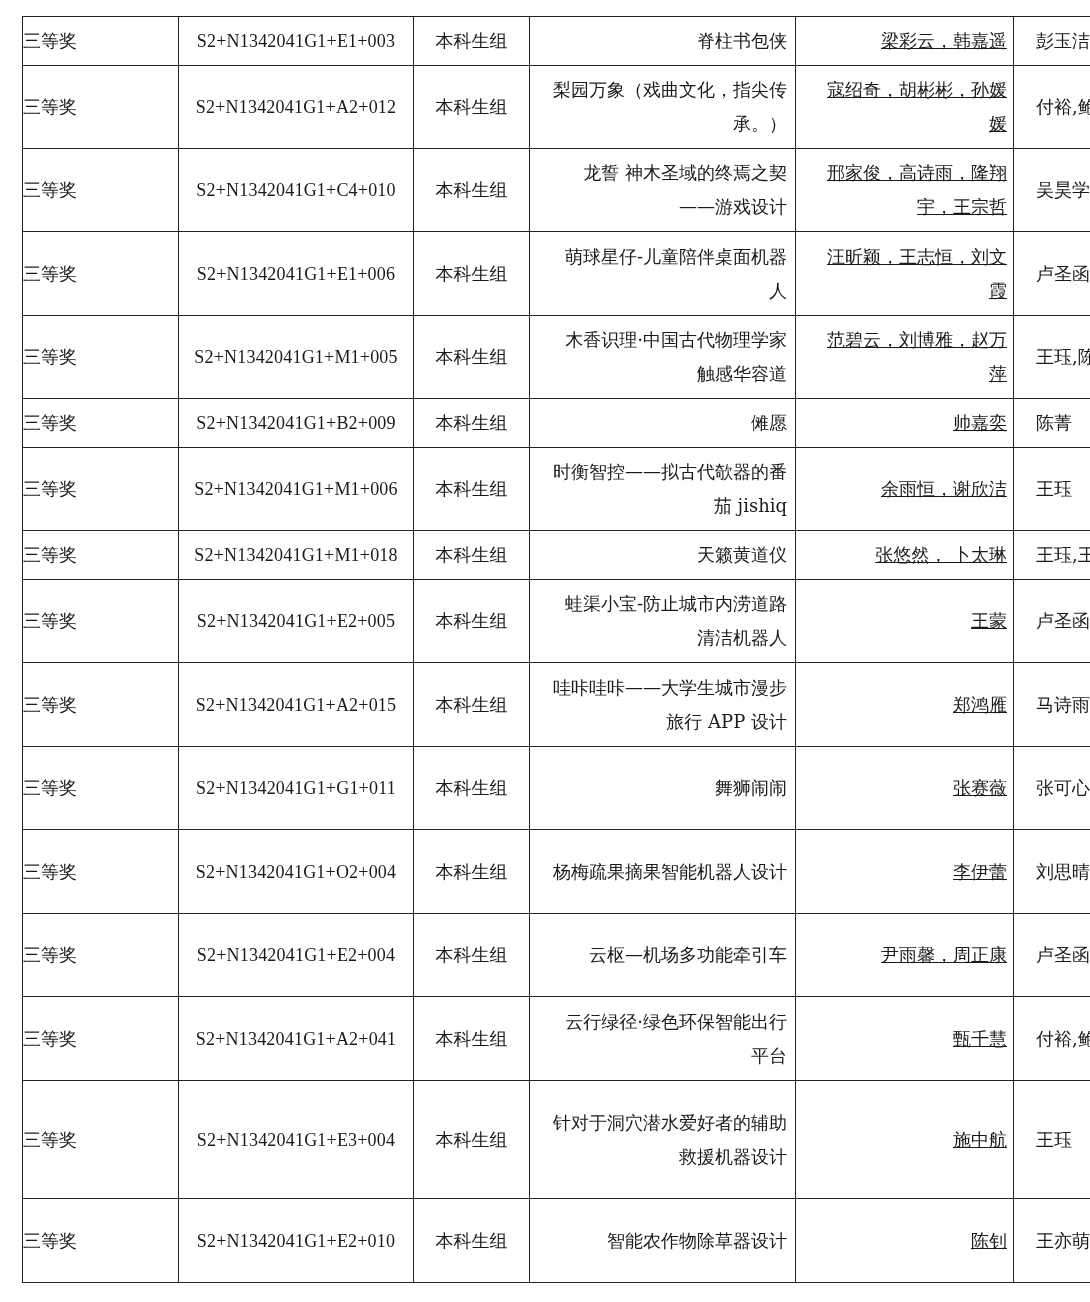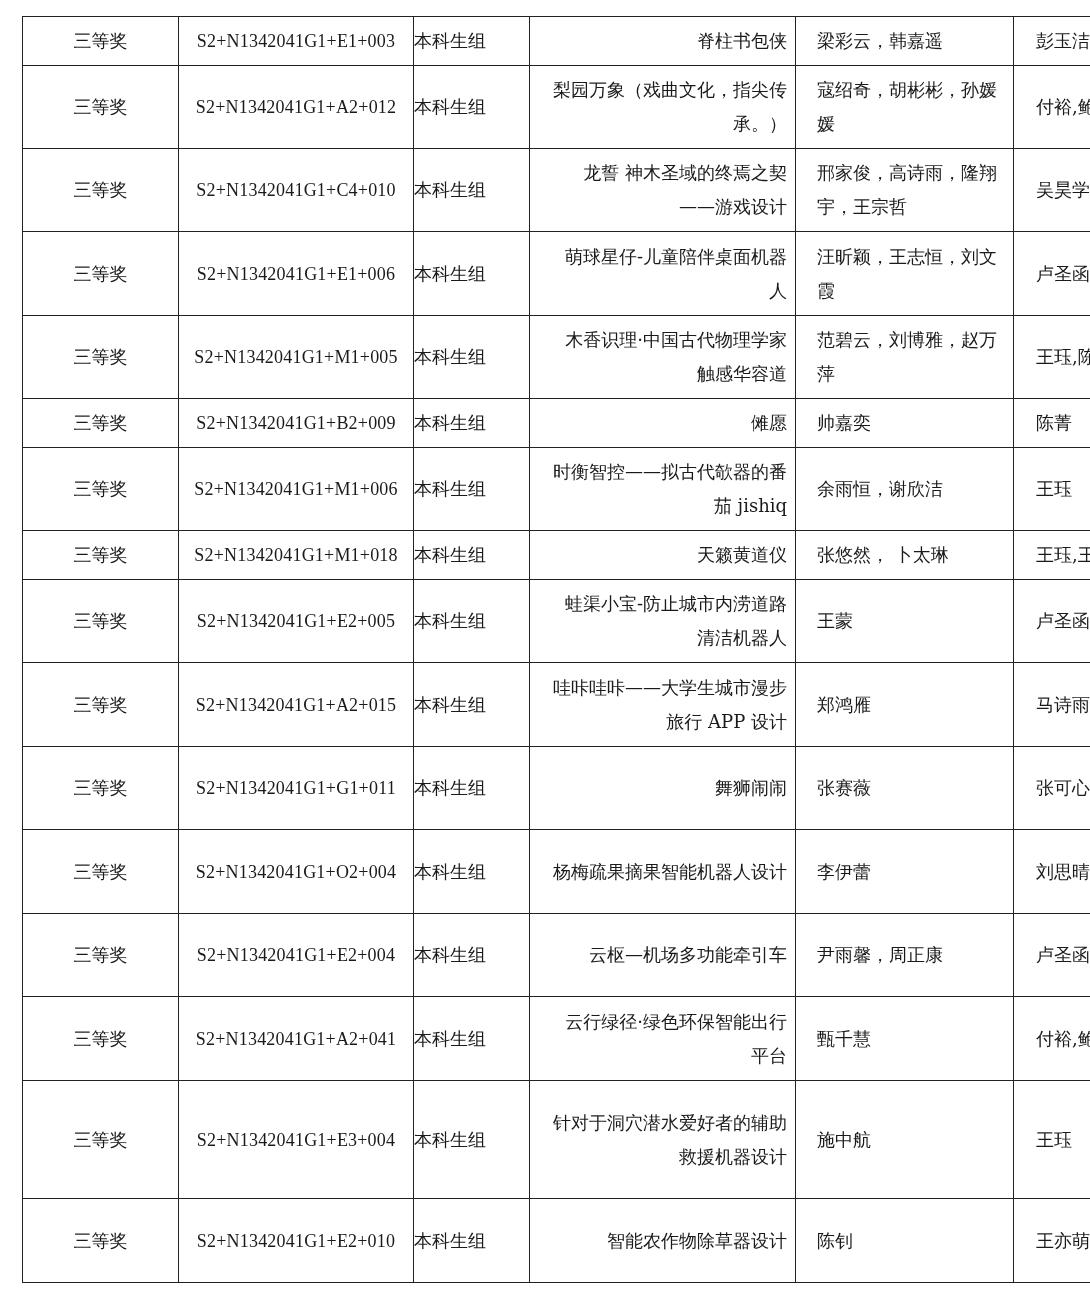--- a/index.html
+++ b/index.html
@@ -23,25 +23,25 @@
       width: 1047px;
     }
     .awards-table td {
       border: 1.5px solid #222;
       font-size: 18px;
       line-height: 34px;
       vertical-align: middle;
       padding: 0;
       overflow: hidden;
     }
-    .c-prize { width: 155px; text-align: center; }
+    .c-prize { width: 155px; }
     .c-code { width: 234px; text-align: center; font-family: "Liberation Serif", "DejaVu Serif", serif; font-size: 18.5px; letter-spacing: 0.2px; margin-left: 40px; }
-    .c-group { width: 115px; }
+    .c-group { width: 115px; text-align: center; }
     .c-title { width: 235px; text-align: right; padding-left: 22px !important; padding-right: 8px !important; }
-    .c-members { width: 190px; text-align: left; padding-left: 21px !important; padding-right: 6px !important; }
+    .c-members { width: 190px; text-align: right; padding-left: 21px !important; padding-right: 6px !important; text-decoration: underline; }
     .c-advisor { width: 117px; text-align: left; padding-left: 22px !important; padding-right: 4px !important; }
   </style>
 </head>
 <body>
 
 <table class="awards-table">
   <tbody id="table-body">
       <tr style="height: 49px;">
         <td class="c-prize">三等奖</td>
         <td class="c-code">S2+N1342041G1+E1+003</td>

